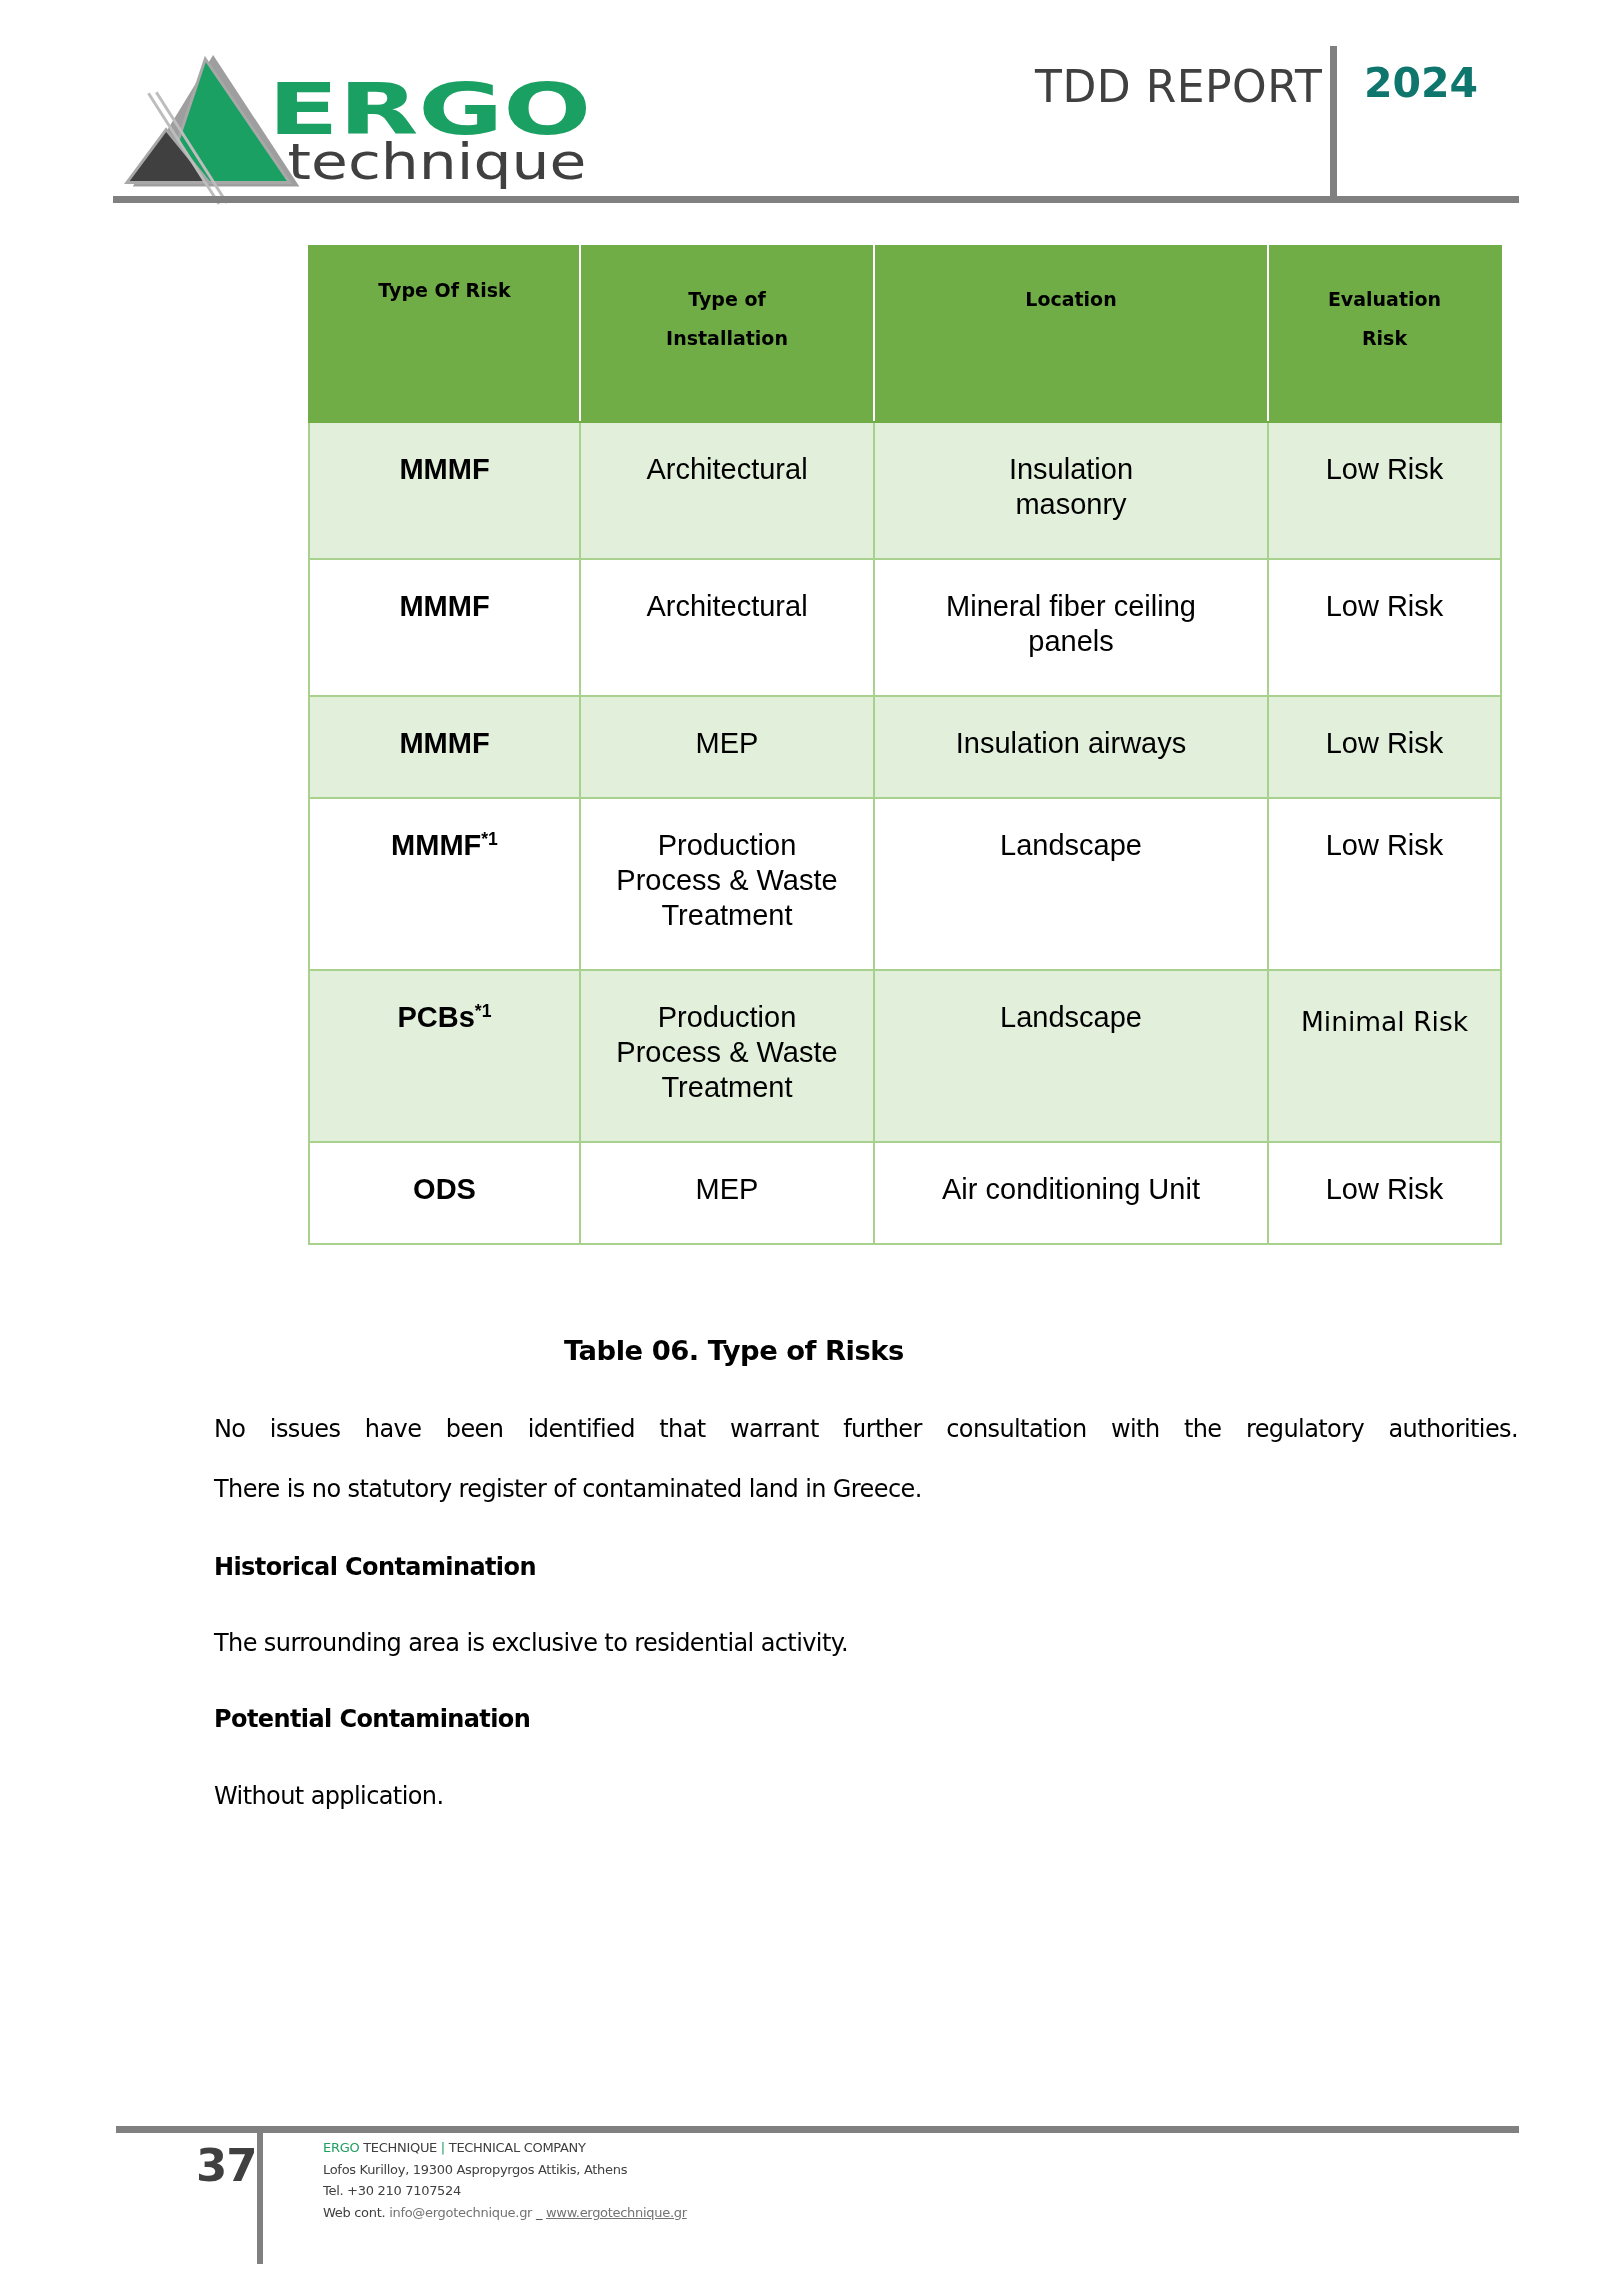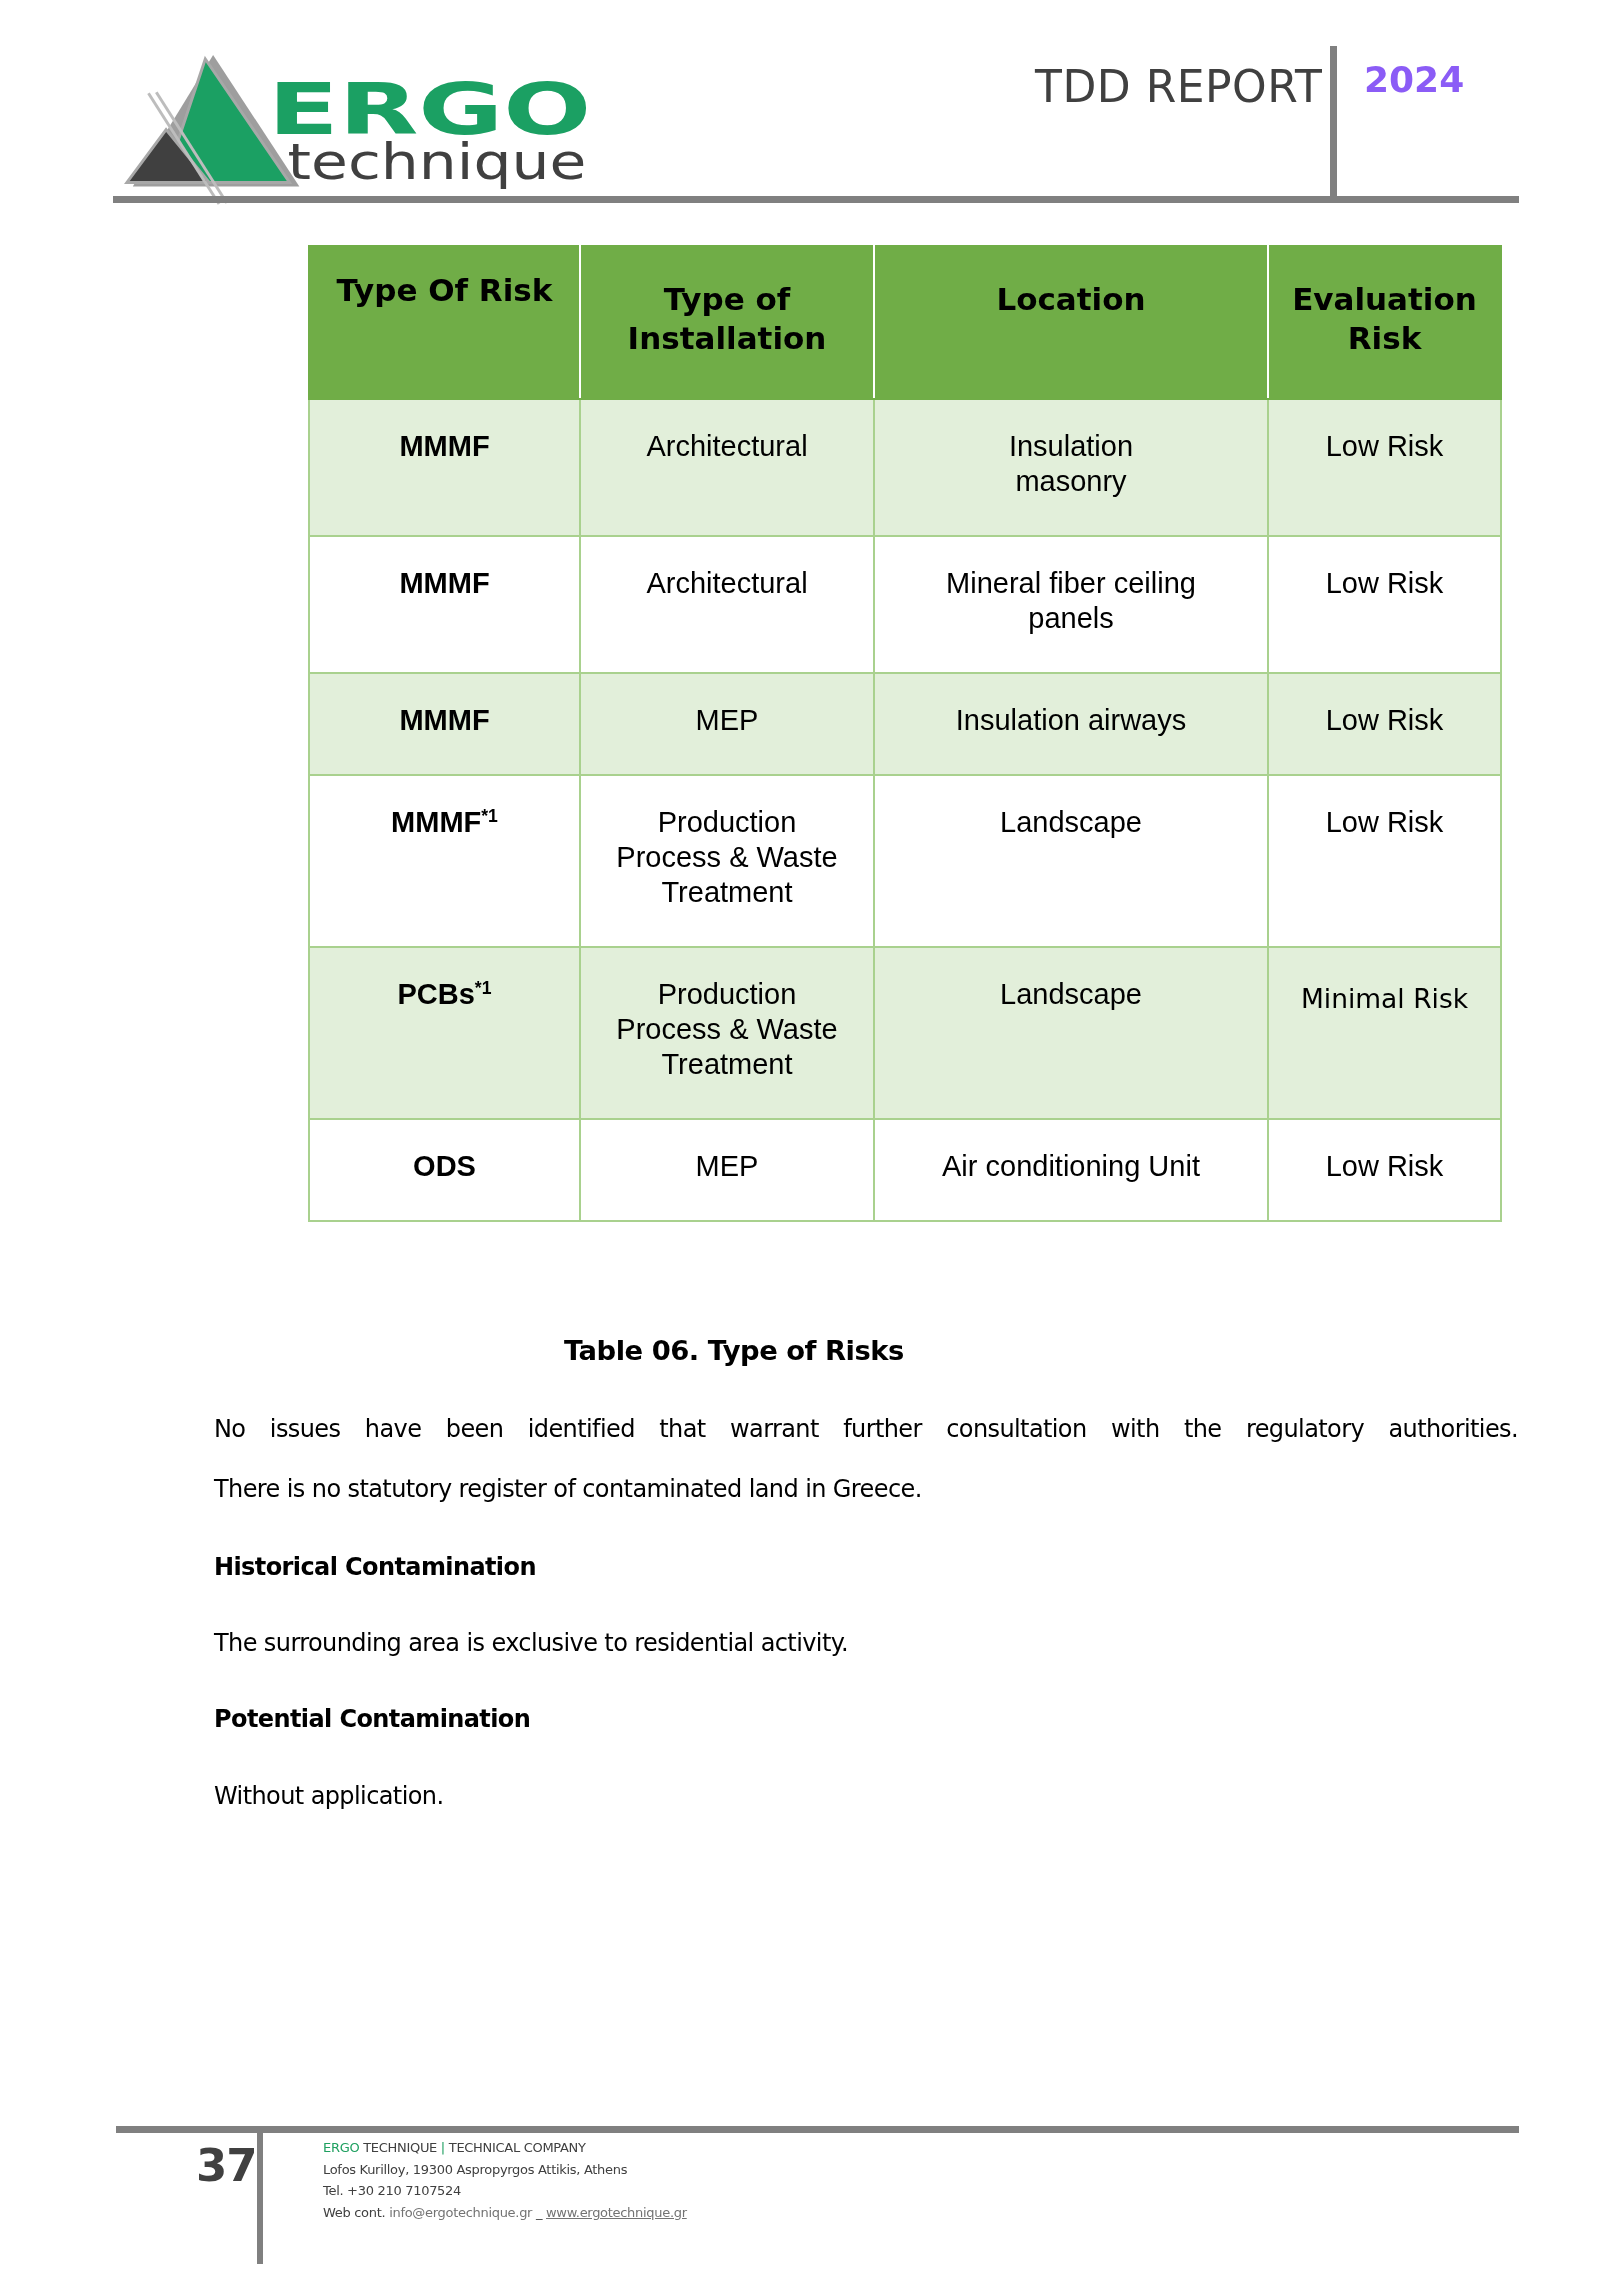--- a/index.html
+++ b/index.html
@@ -1,28 +1,28 @@
 <!DOCTYPE html>
 <html><head>
 <meta charset="utf-8">
 <style>
   html, body { margin: 0; padding: 0; background: #ffffff; }
   body { width: 1621px; height: 2293px; position: relative; overflow: hidden; font-family: "DejaVu Sans", sans-serif; color: #000; }
 
   
   .logo { position: absolute; left: 123px; top: 49px; width: 529px; height: 167px; }
   .header-title { position: absolute; left: 1035px; top: 61px; font-family: "DejaVu Sans", sans-serif; font-size: 44px; color: #404040; letter-spacing: 0.5px; white-space: nowrap; }
-  .header-year { position: absolute; left: 1364px; top: 59px; font-family: "DejaVu Sans", sans-serif; font-weight: bold; font-size: 36px; color: #8b5cf6; white-space: nowrap; }
+  .header-year { position: absolute; left: 1364px; top: 59px; font-family: "DejaVu Sans", sans-serif; font-weight: bold; font-size: 41px; color: #0f766e; white-space: nowrap; }
   .header-vsep { position: absolute; left: 1330px; top: 46px; width: 6.9px; height: 155px; background: #808080; }
   .header-line { position: absolute; left: 113px; top: 196px; width: 1406px; height: 6.9px; background: #808080; }
 
   
   .risk-table { position: absolute; left: 308px; top: 245px; width: 1192px; border-collapse: collapse; table-layout: fixed; }
   .risk-table th, .risk-table td { border: 2.9px solid #A9D18E; text-align: center; vertical-align: top; padding: 0 5.9px; }
-  .risk-table th { background: #70AD47; color: #000; font-family: "DejaVu Sans", sans-serif; font-weight: bold; font-size: 31px; line-height: 39px; height: 153px; box-sizing: border-box; border-color: #70AD47; border-right-color: #ffffff; border-left-color: #ffffff; }
+  .risk-table th { background: #70AD47; color: #000; font-family: "DejaVu Sans", sans-serif; font-weight: bold; font-size: 19px; line-height: 39px; height: 176px; box-sizing: border-box; border-color: #70AD47; border-right-color: #ffffff; border-left-color: #ffffff; }
   .risk-table th:first-child { border-left-color: #70AD47; }
   .risk-table th:last-child { border-right-color: #70AD47; }
   .risk-table th.h0 { padding-top: 23.5px; }
   .risk-table th.h1, .risk-table th.h2, .risk-table th.h3 { padding-top: 33px; margin-top: 36px; }
   .risk-table td { font-family: "Liberation Sans", sans-serif; font-size: 29px; line-height: 35px; padding-top: 29px; box-sizing: border-box; }
   .risk-table td.c0 { font-weight: bold; }
   .risk-table tr.odd td { background: #E2EFDA; }
   .risk-table tr.even td { background: #ffffff; }
   .risk-table td.calibri { font-family: "DejaVu Sans", sans-serif; font-size: 26.5px; padding-top: 33px; }
   .risk-table sup { font-size: 17.6px; vertical-align: top; position: relative; top: -5.9px; }

